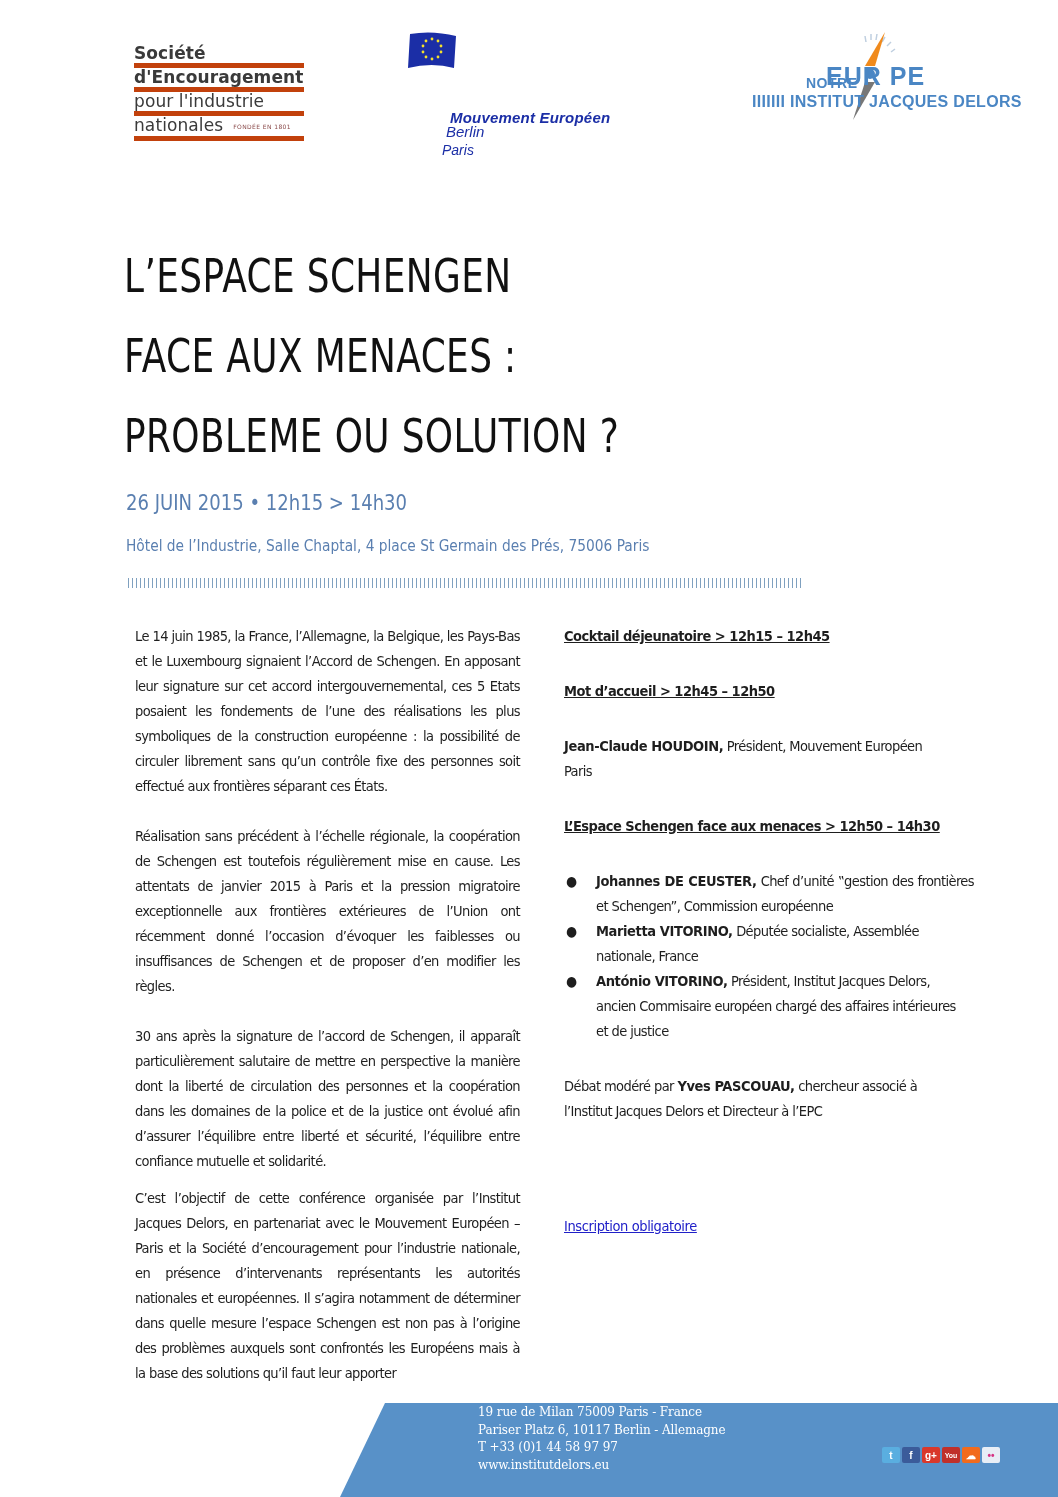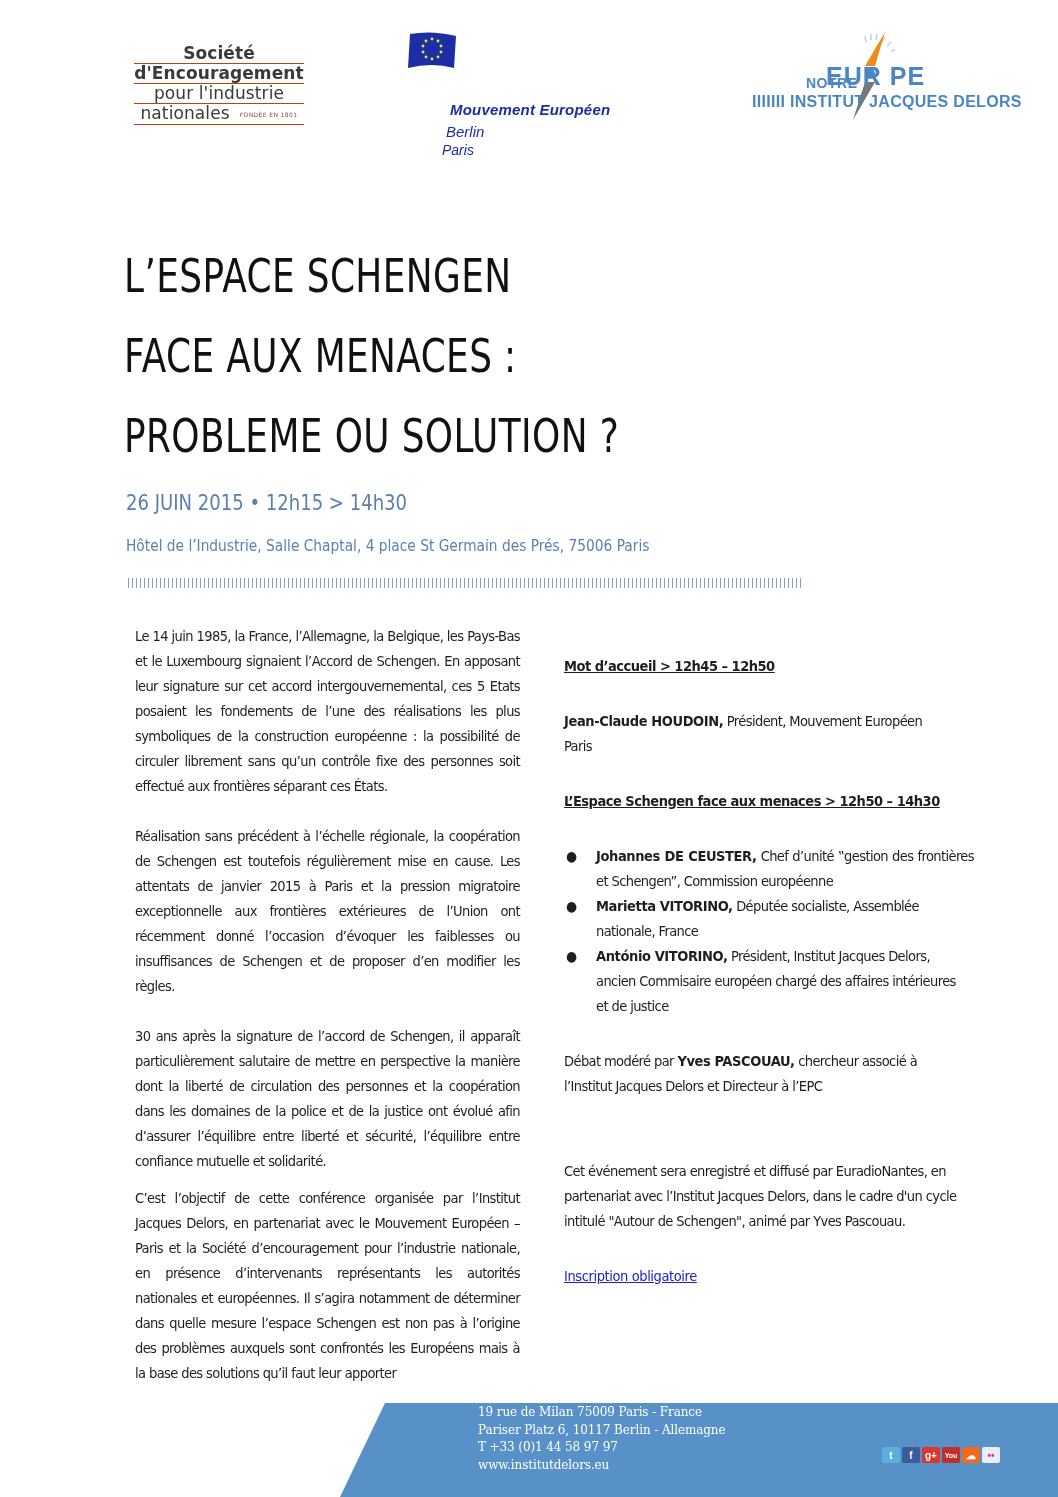--- a/index.html
+++ b/index.html
@@ -1,26 +1,26 @@
 <!DOCTYPE html>
 <html><head>
 <meta charset="utf-8">
 <style>
   html, body { margin: 0; padding: 0; background: #ffffff; }
   body { width: 1058px; height: 1497px; position: relative; overflow: hidden; font-family: "Liberation Sans", sans-serif; color: #1a1a1a; }
 
   
   .logo-sein { position: absolute; left: 134px; top: 44px; width: 170px; font-family: "DejaVu Sans", sans-serif; color: #3a3a3a; }
-  .logo-sein .ln { display: block; font-size: 17px; line-height: 19px; border-bottom: 1px solid #c2410c; letter-spacing: 0.1px; text-align: center; }
+  .logo-sein .ln { display: block; font-size: 17px; line-height: 19px; border-bottom: 5px solid #c2410c; letter-spacing: 0.1px; }
   .logo-sein .ln.bold { font-weight: bold; }
   .logo-sein .ln .founded { font-size: 6px; color: #8a4a4a; margin-left: 10px; letter-spacing: 0.4px; vertical-align: middle; }
 
   .logo-me { position: absolute; left: 402px; top: 30px; width: 270px; height: 110px; }
   .logo-me .flag { position: absolute; left: 4px; top: 2px; width: 52px; height: 38px; }
-  .logo-me .title { position: absolute; left: 48px; top: 71px; font-family: "Liberation Sans", sans-serif; font-weight: bold; font-style: italic; font-size: 15px; color: #1b2ea6; white-space: nowrap; letter-spacing: 0.2px; }
+  .logo-me .title { position: absolute; left: 48px; top: 79px; font-family: "Liberation Sans", sans-serif; font-weight: bold; font-style: italic; font-size: 15px; color: #1b2ea6; white-space: nowrap; letter-spacing: 0.2px; }
   .logo-me .sub1 { position: absolute; left: 44px; top: 93px; font-style: italic; font-size: 15px; color: #1b2ea6; }
   .logo-me .sub2 { position: absolute; left: 40px; top: 112px; font-style: italic; font-size: 14px; color: #1b2ea6; }
 
   .logo-ne { position: absolute; left: 750px; top: 28px; width: 230px; height: 95px; }
   .logo-ne .notre { position: absolute; left: 56px; top: 22px; font-weight: bold; font-size: 14px; color: #4a86c4; letter-spacing: 0.5px; margin-top: 25px; }
   .logo-ne .europe { position: absolute; left: 44px; top: 34px; font-weight: bold; font-size: 25px; color: #4a86c4; letter-spacing: 1px; margin-left: 32px; }
   .logo-ne .institut { position: absolute; left: 2px; top: 65px; font-weight: bold; font-size: 16px; color: #4a86c4; letter-spacing: 0.3px; white-space: nowrap; }
   .logo-ne .compass { position: absolute; left: 85px; top: 0; width: 70px; height: 95px; }
 
   
@@ -114,36 +114,36 @@
 <div class="separator"></div>
 
 <div class="col col-left narrow">
   <p class="para">Le 14 juin 1985, la France, l’Allemagne, la Belgique, les Pays-Bas et le Luxembourg signaient l’Accord de Schengen. En apposant leur signature sur cet accord intergouvernemental, ces 5 Etats posaient les fondements de l’une des réalisations les plus symboliques de la construction européenne : la possibilité de circuler librement sans qu’un contrôle fixe des personnes soit effectué aux frontières séparant ces États.</p>
   <p class="para">Réalisation sans précédent à l’échelle régionale, la coopération de Schengen est toutefois régulièrement mise en cause. Les attentats de janvier 2015 à Paris et la pression migratoire exceptionnelle aux frontières extérieures de l’Union ont récemment donné l’occasion d’évoquer les faiblesses ou insuffisances de Schengen et de proposer d’en modifier les règles.</p>
   <p class="para" style="margin-bottom:16px">30 ans après la signature de l’accord de Schengen, il apparaît particulièrement salutaire de mettre en perspective la manière dont la liberté de circulation des personnes et la coopération dans les domaines de la police et de la justice ont évolué afin d’assurer l’équilibre entre liberté et sécurité, l’équilibre entre confiance mutuelle et solidarité.</p>
   <p class="para p4">C’est l’objectif de cette conférence organisée par l’Institut Jacques Delors, en partenariat avec le Mouvement Européen – Paris et la Société d’encouragement pour l’industrie nationale, en présence d’intervenants représentants les autorités nationales et européennes. Il s’agira notamment de déterminer dans quelle mesure l’espace Schengen est non pas à l’origine des problèmes auxquels sont confrontés les Européens mais à la base des solutions qu’il faut leur apporter</p>
 </div>
 
 <div class="col col-right narrow">
+  <span class="agenda-h">Cocktail déjeunatoire &gt; 12h15 – 12h45</span>
   <div style="height:30px"></div>
   <span class="agenda-h">Mot d’accueil &gt; 12h45 – 12h50</span>
   <div style="height:30px"></div>
   <p class="para" style="text-align:left; width:385px"><span class="speaker-name">Jean-Claude HOUDOIN,</span><span> Président, Mouvement Européen Paris</span></p>
   <div style="height:30px"></div>
   <span class="agenda-h">L’Espace Schengen face aux menaces &gt; 12h50 – 14h30</span>
   <div style="height:30px"></div>
   <ul class="speakers">
     <li><span class="bullet">●</span><span class="speaker-name">Johannes DE CEUSTER,</span><span> Chef d’unité ‟gestion des frontières et Schengen”, Commission européenne</span></li>
     <li style="text-align:left"><span class="bullet">●</span><span class="speaker-name">Marietta VITORINO,</span><span> Députée socialiste, Assemblée nationale, France</span></li>
     <li style="text-align:left; width:360px"><span class="bullet">●</span><span class="speaker-name">António VITORINO,</span><span> Président, Institut Jacques Delors, ancien Commisaire européen chargé des affaires intérieures et de justice</span></li>
   </ul>
   <div style="height:30px"></div>
   <p class="para" style="text-align:left; width:380px"><span>Débat modéré par </span><span class="speaker-name">Yves PASCOUAU,</span><span> chercheur associé à l’Institut Jacques Delors et Directeur à l’EPC</span></p>
   <div style="height:60px"></div>
-  <p class="para" style="text-align:left">Cet événement sera enregistré et diffusé par EuradioNantes, en partenariat avec l’Institut Jacques Delors, dans le cadre d'un cycle intitulé "Autour de Schengen", animé par Yves Pascouau.</p>
   <div style="height:30px"></div>
   <a class="link">Inscription obligatoire</a>
 </div>
 
 <svg class="footer-band" viewBox="0 0 1058 94" preserveAspectRatio="none">
   <polygon points="385,0 1058,0 1058,94 340,94" fill="#5891c8"></polygon>
 </svg>
 <div class="footer-text">
   <div>19 rue de Milan 75009 Paris - France</div>
   <div>Pariser Platz 6, 10117 Berlin - Allemagne</div>

